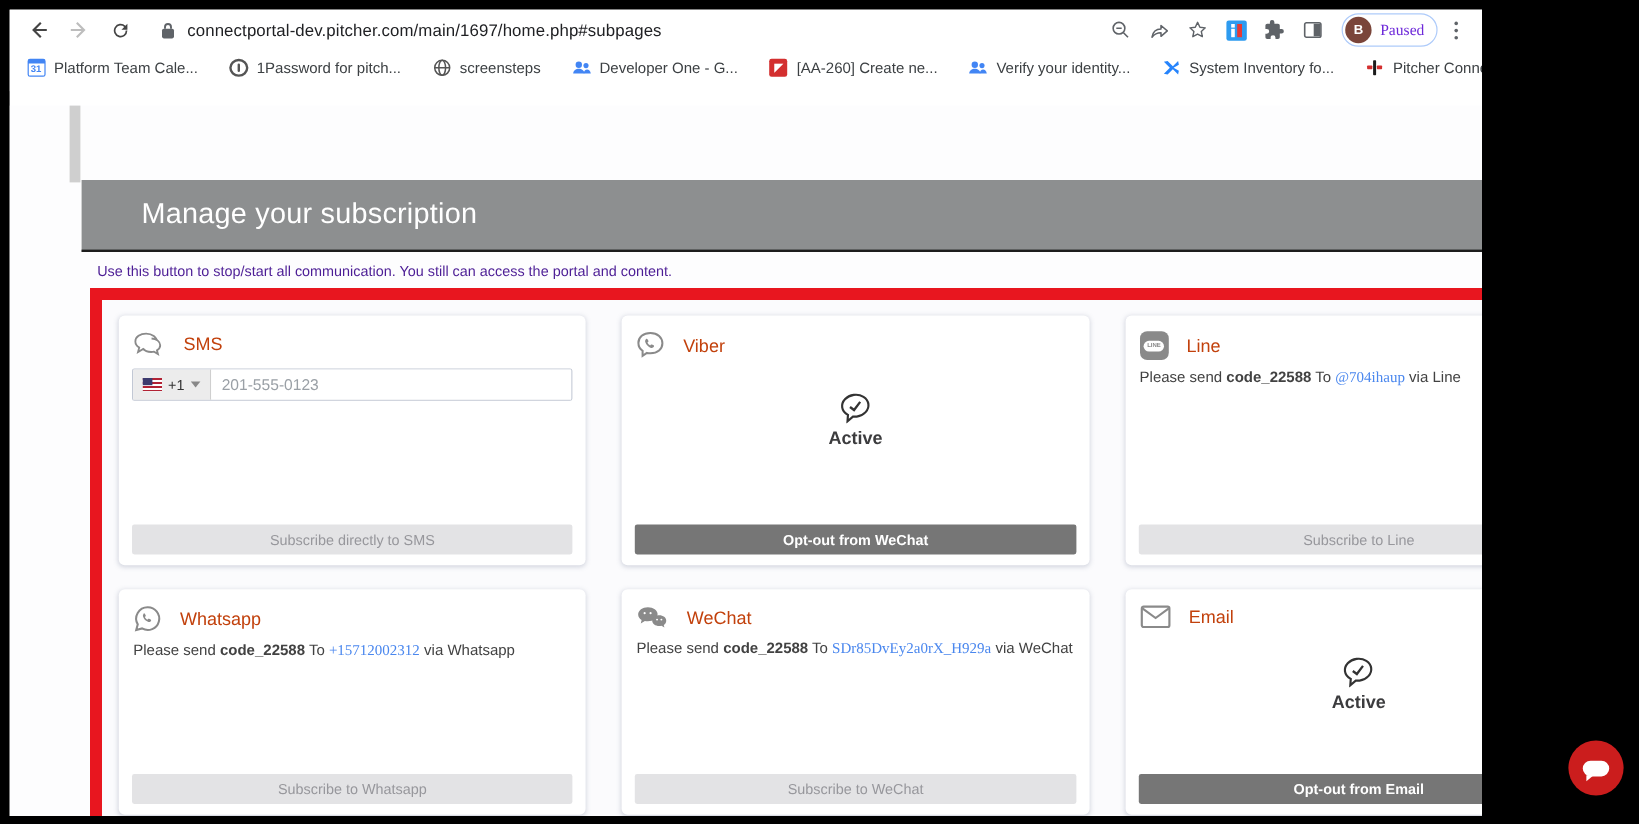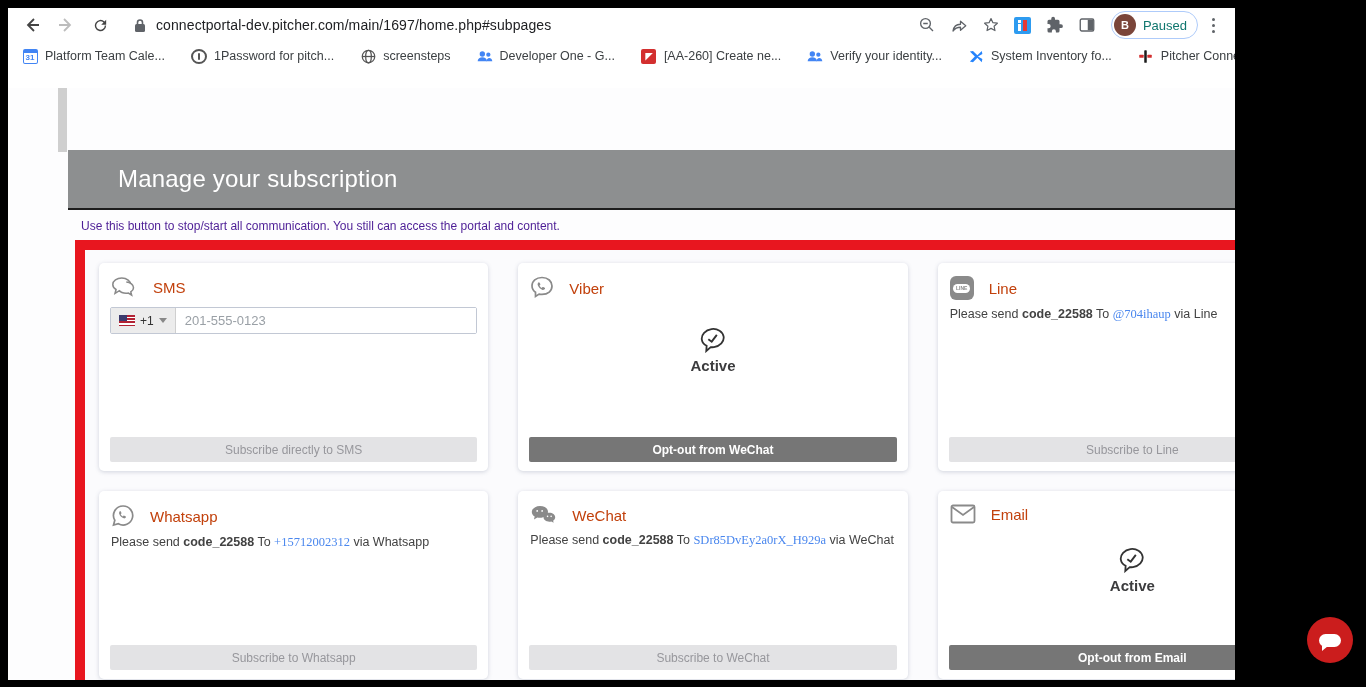--- a/index.html
+++ b/index.html
@@ -9,25 +9,25 @@
 
   
   .toolbar { height:34px; display:flex; align-items:center; padding:0 12px 0 10px; background:#fff; }
   .nav-ic { width:28px; height:28px; display:flex; align-items:center; justify-content:center; margin-right:6px; border-radius:50%; }
   .url-zone { display:flex; align-items:center; flex:1; height:28px; padding-left:14px; }
   .url-text { font-size:14px; color:#202124; margin-left:10px; letter-spacing:.1px; }
   .right-ics { display:flex; align-items:center; gap:4px; }
   .right-ics .nav-ic { margin-right:0; }
   .profile-pill { display:flex; align-items:center; border:1px solid #aecbfa; border-radius:16px; padding:2px 10px 2px 2px; margin:0 2px 0 6px; }
   .avatar { width:22px; height:22px; border-radius:50%; background:#7a453a; color:#fff; font-size:11px; display:flex; align-items:center; justify-content:center; margin-right:7px; font-weight:bold; }
-  .paused { color:#0f766e; font-size:13px; }
+  .paused { color:#6d28d9; font-size:13px;font-family:Liberation Serif, serif; }
   .kebab { display:flex; flex-direction:column; gap:3px; padding:4px 8px; }
   .kebab i { width:3px; height:3px; border-radius:50%; background:#5f6368; }
   .bookmarks { height:28px; display:flex; align-items:center; padding:0 14px; gap:26px; background:#fff; }
-  .bm { display:flex; align-items:center; gap:7px; font-size:12.5px; color:#3c4043; white-space:nowrap; }
+  .bm { display:flex; align-items:flex-end; gap:7px; font-size:12.5px; color:#3c4043; white-space:nowrap; }
   .fav { width:16px; height:16px; display:inline-flex; align-items:center; justify-content:center; flex:0 0 16px; }
   .fav-cal { background:#fff; border:1px solid #4285f4; border-top:4px solid #4285f4; border-radius:2px; width:15px; height:15px; color:#4285f4; font-size:8px; font-weight:bold; display:flex; align-items:center; justify-content:center; }
   .fav-1p { width:15px; height:15px; border:2px solid #555; border-radius:50%; display:flex; align-items:center; justify-content:center; }
   .fav-1p i { width:2.5px; height:7px; background:#555; border-radius:1px; }
   .fav-jira { width:15px; height:15px; background:#d32f2f; border-radius:2px; display:flex; align-items:center; justify-content:center; color:#fff; font-size:9px; font-weight:bold; }
 
   
   .main { position:absolute; left:0; top:80px; width:1350px; height:604px; display:flex; background:#fdfdfe;align-items:flex-end; }
   .gap-strip { position:absolute; left:0; top:62px; width:1350px; height:6px; background:#fff; }
   .sidebar { width:60px; background:#272727; flex:0 0 60px; position:relative; }

